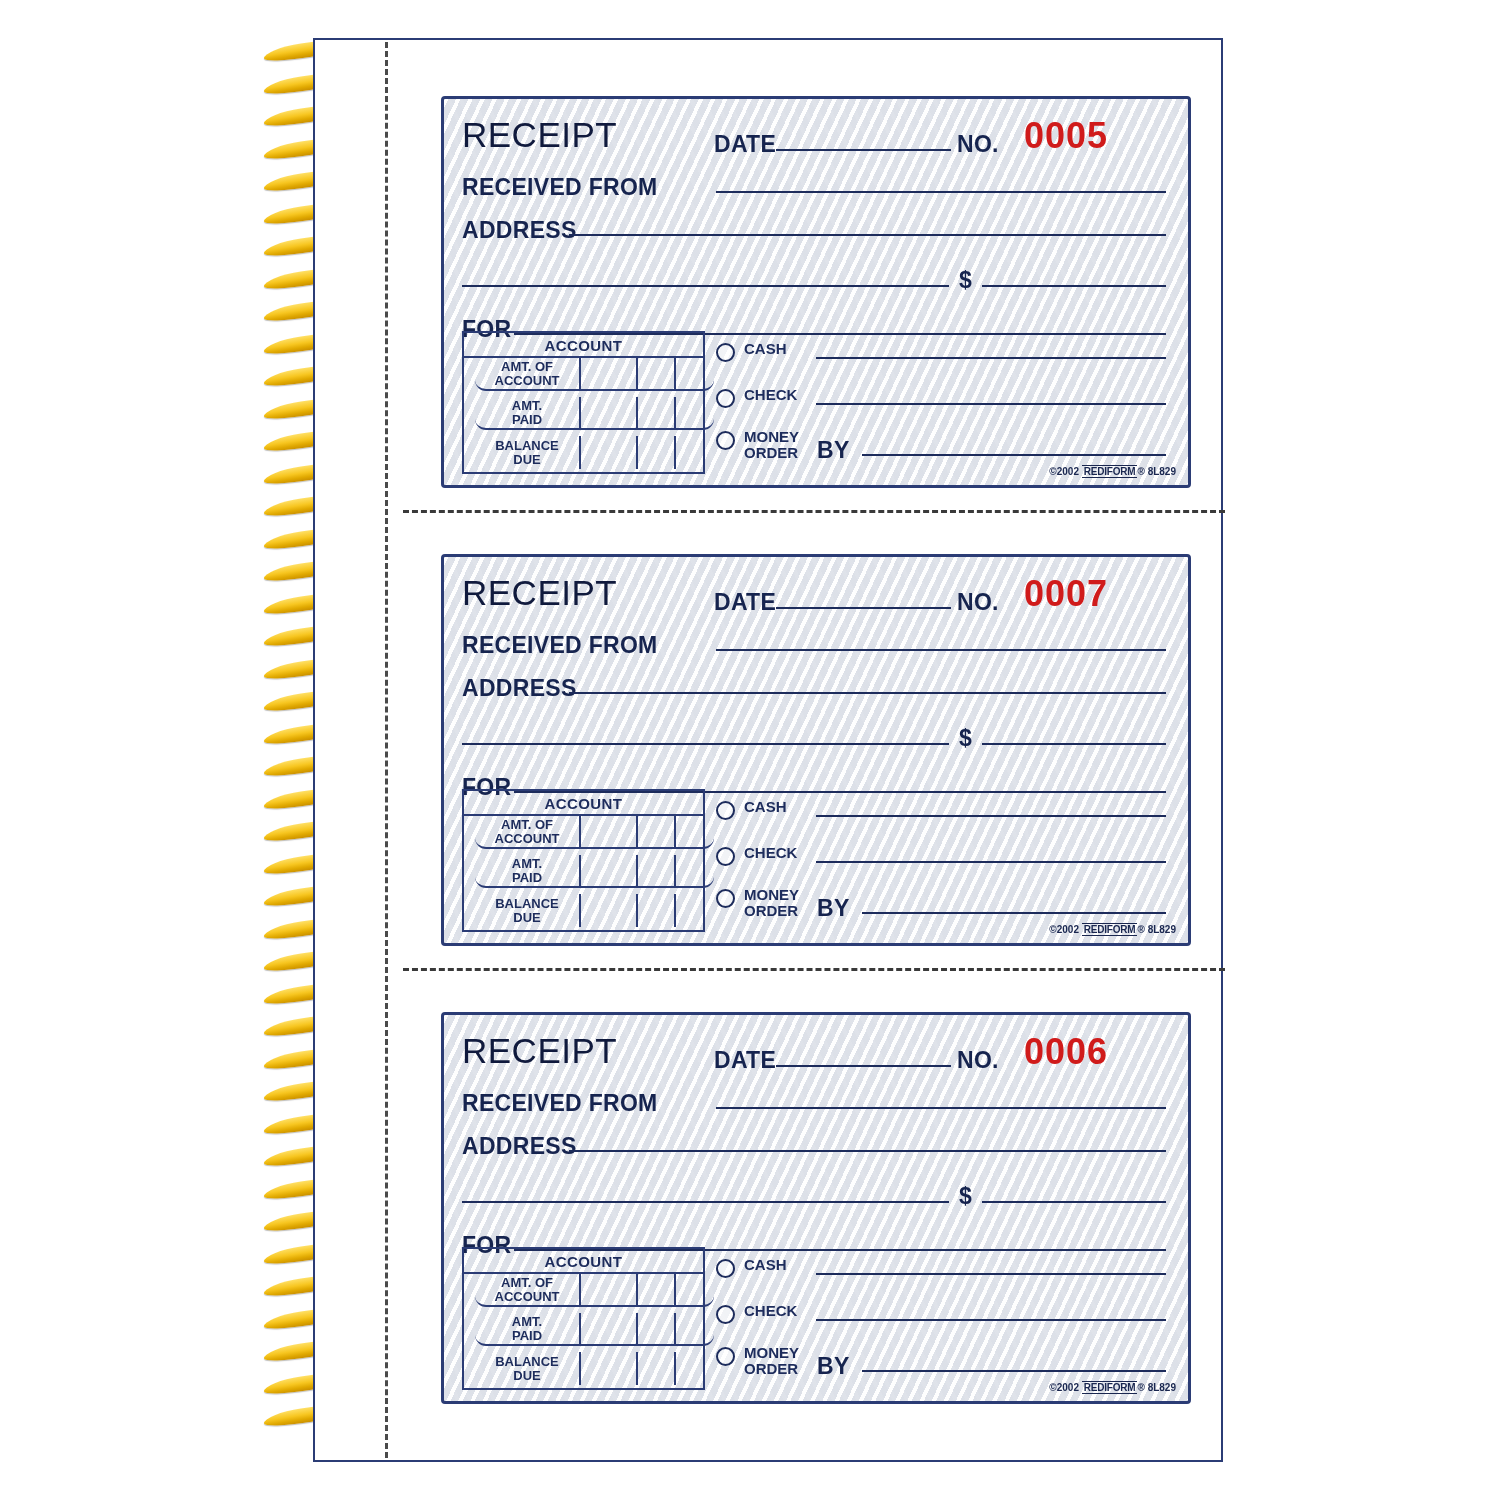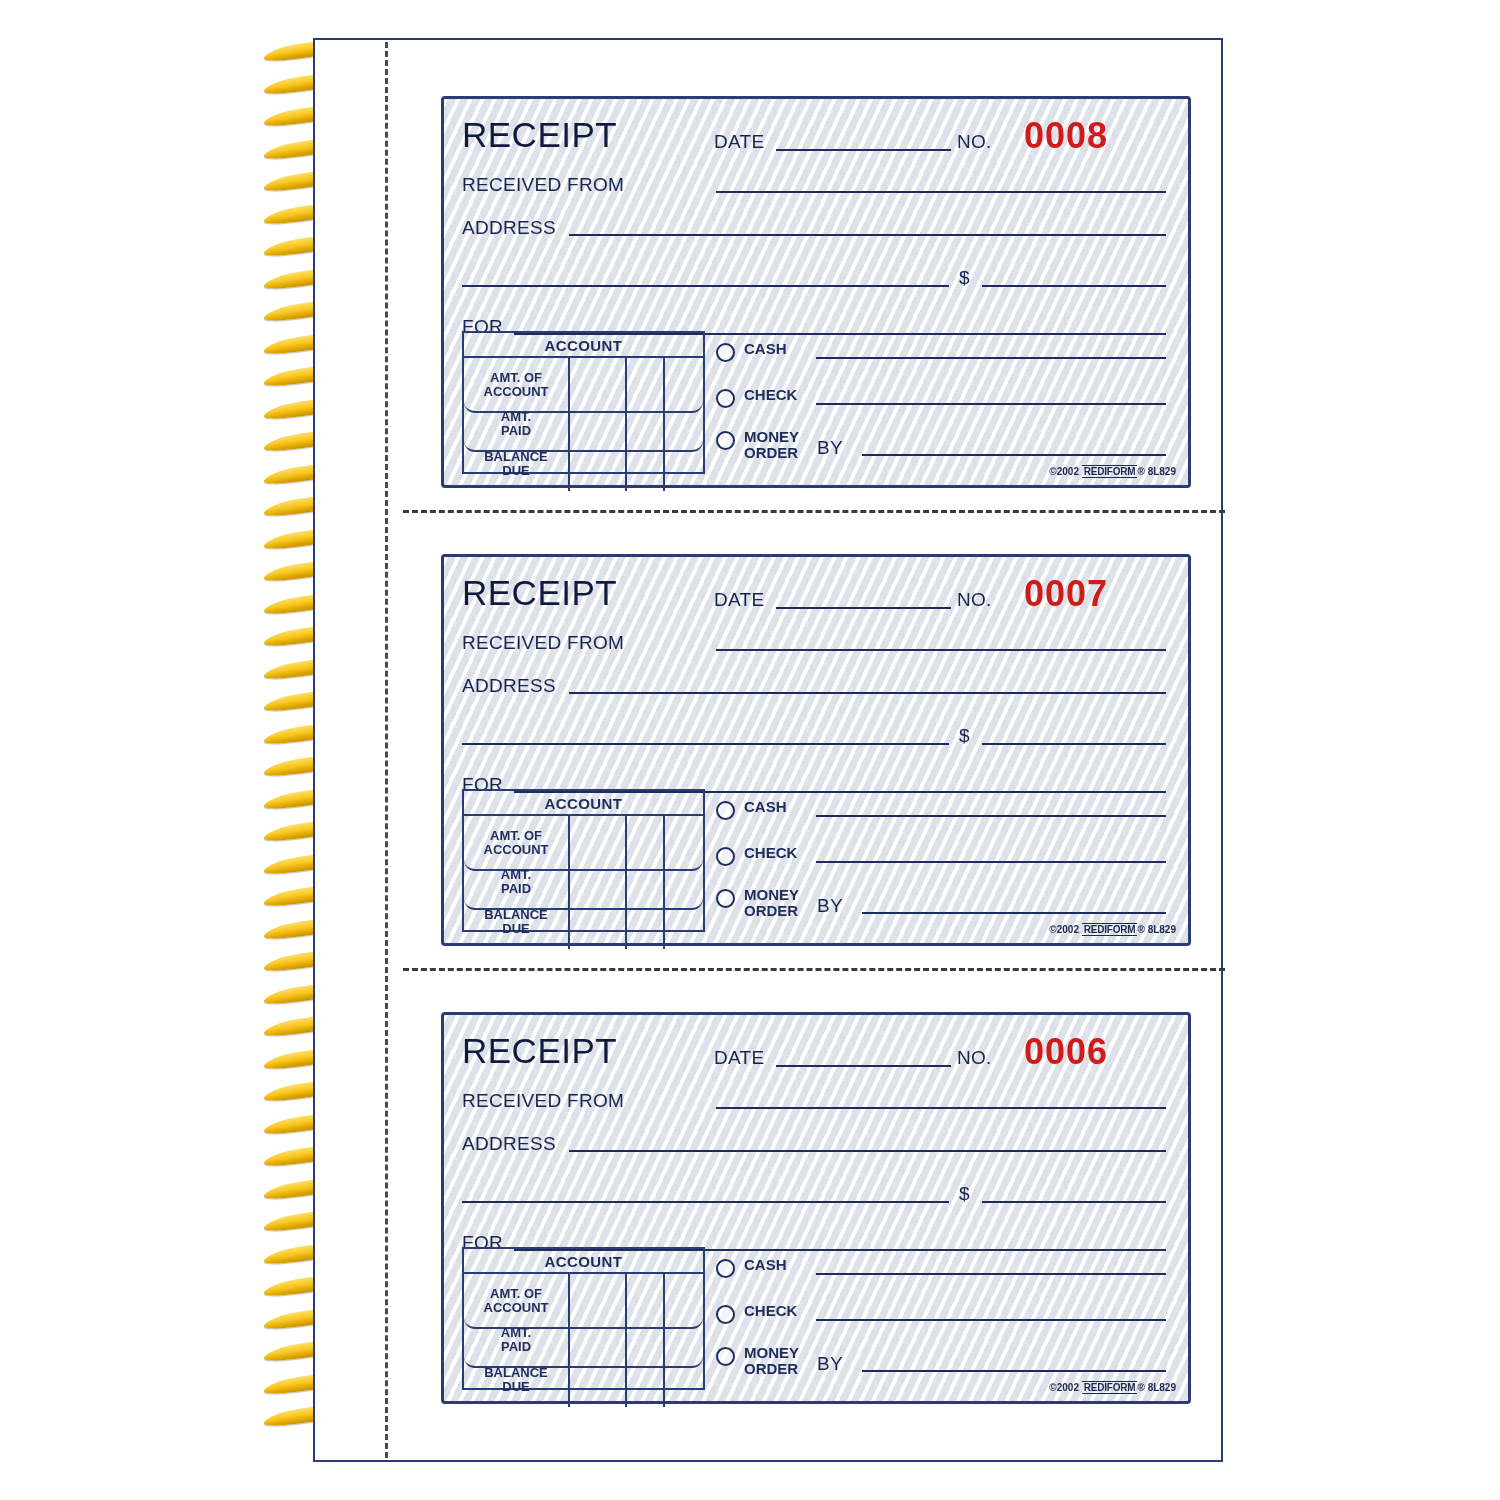--- a/index.html
+++ b/index.html
@@ -116,23 +116,23 @@
     left: 18px;
     top: 16px;
     font-size: 35px;
     font-weight: normal;
     letter-spacing: 0.5px;
     color: #101a3d;
     font-family: "Liberation Sans", sans-serif;
   }
   .lbl {
     position: absolute;
-    font-weight: normal;
+    font-weight: bold;
     color: #16244f;
-    font-size: 19px;
+    font-size: 23px;
     letter-spacing: 0.3px;
   }
   .rule {
     position: absolute;
     border-bottom: 2px solid #1d2c5c;
     height: 0;
   }
   .num {
     position: absolute;
     font-size: 36px;
@@ -159,23 +159,23 @@
     border-bottom: 2px solid #2b3c75;
     text-align: center;
     font-size: 15px;
     font-weight: bold;
     line-height: 25px;
     letter-spacing: 0.4px;
     box-sizing: border-box;
   }
   .acct-row {
     position: absolute;
-    left: 0;
+    left: 11px;
     width: 100%;
-    height: 55px;
+    height: 33px;
     box-sizing: border-box;
     border-bottom: 2px solid #2b3c75;
     border-radius: 11px;
   }
   .acct-row.last { border-bottom: none; }
   .acct-rowlabel {
     position: absolute;
     left: 0; top: 0;
     width: 106px;
     height: 100%;
@@ -484,21 +484,21 @@
   <div class="sheet">
 
     <div class="tear" style="top:470px;"></div>
     <div class="tear" style="top:928px;"></div>
 
     <div class="receipt" style="top:56px;">
       <div class="r-title">RECEIPT</div>
       <div class="lbl" style="left:270px; top:32px;">DATE</div>
       <div class="rule" style="left:332px; top:50px; width:175px;"></div>
       <div class="lbl" style="left:513px; top:32px;">NO.</div>
-      <div class="num" style="left:580px; top:16px;">0008</div>
+      <div class="num" style="left:580px; top:16px;">0005</div>
 
       <div class="lbl" style="left:18px; top:75px;">RECEIVED FROM</div>
       <div class="rule" style="left:272px; top:92px; width:450px;"></div>
 
       <div class="lbl" style="left:18px; top:118px;">ADDRESS</div>
       <div class="rule" style="left:125px; top:135px; width:597px;"></div>
 
       <div class="rule" style="left:18px; top:186px; width:487px;"></div>
       <div class="lbl" style="left:515px; top:168px;">$</div>
       <div class="rule" style="left:538px; top:186px; width:184px;"></div>

